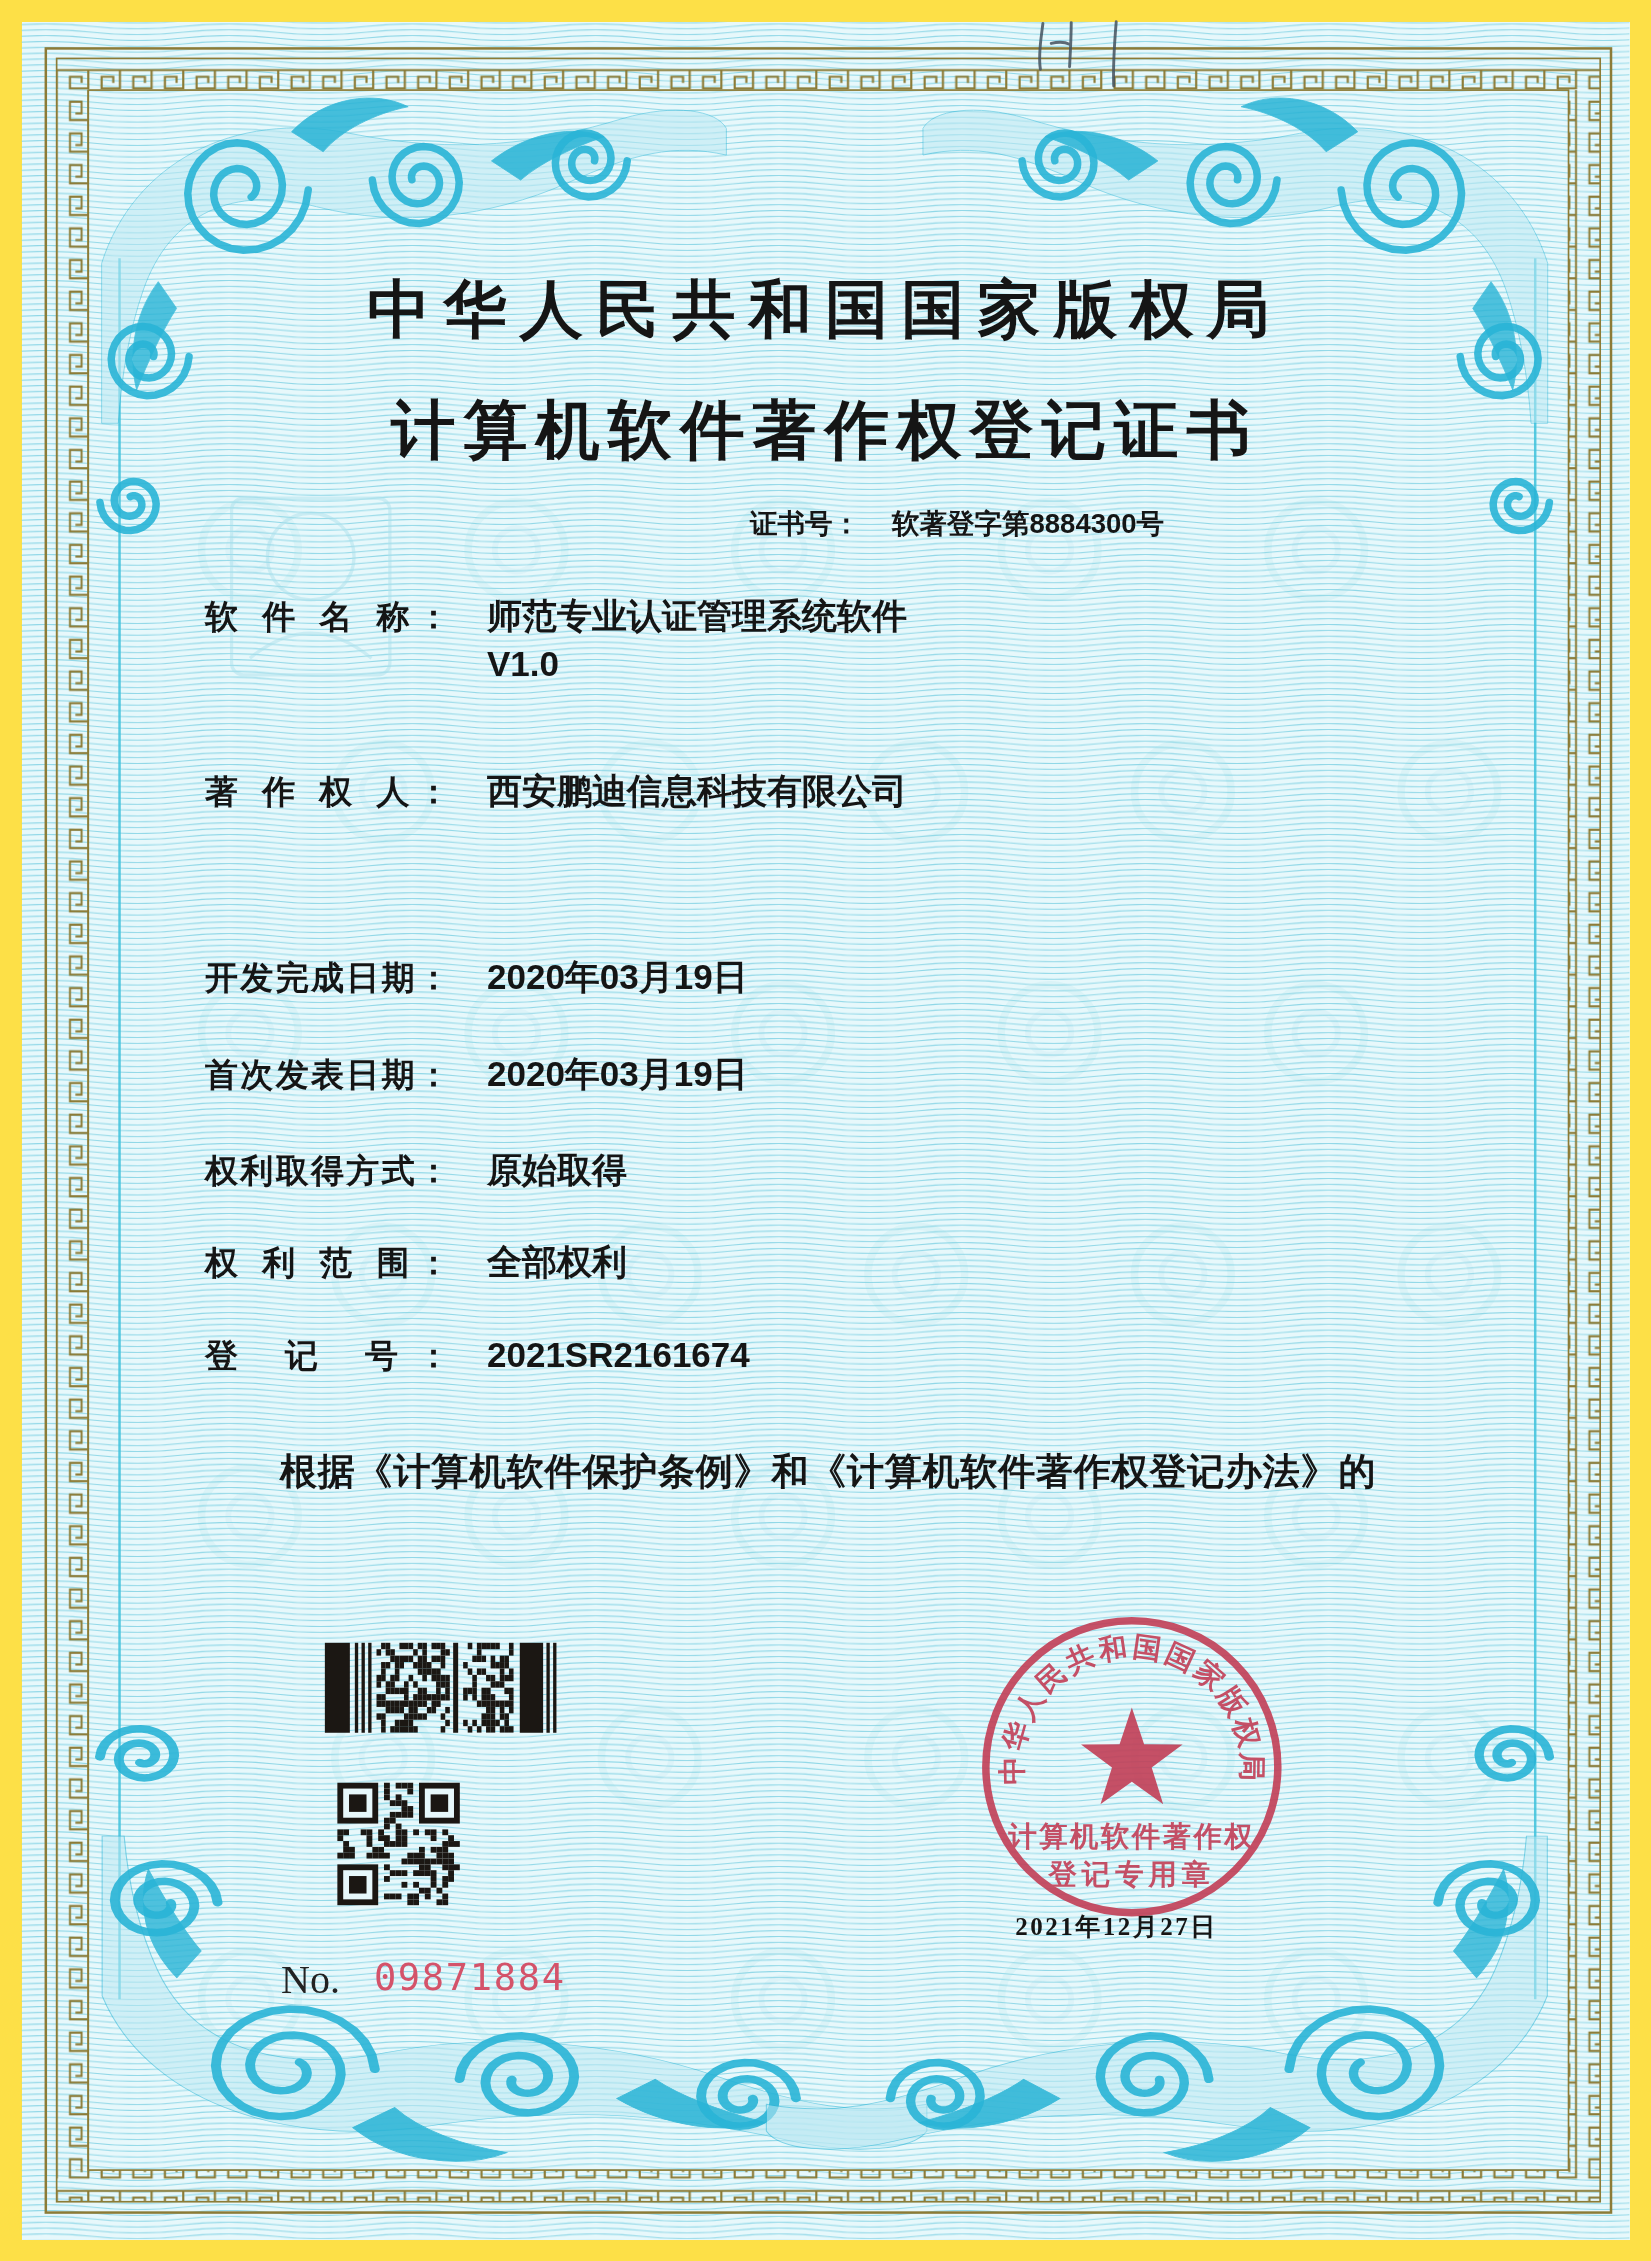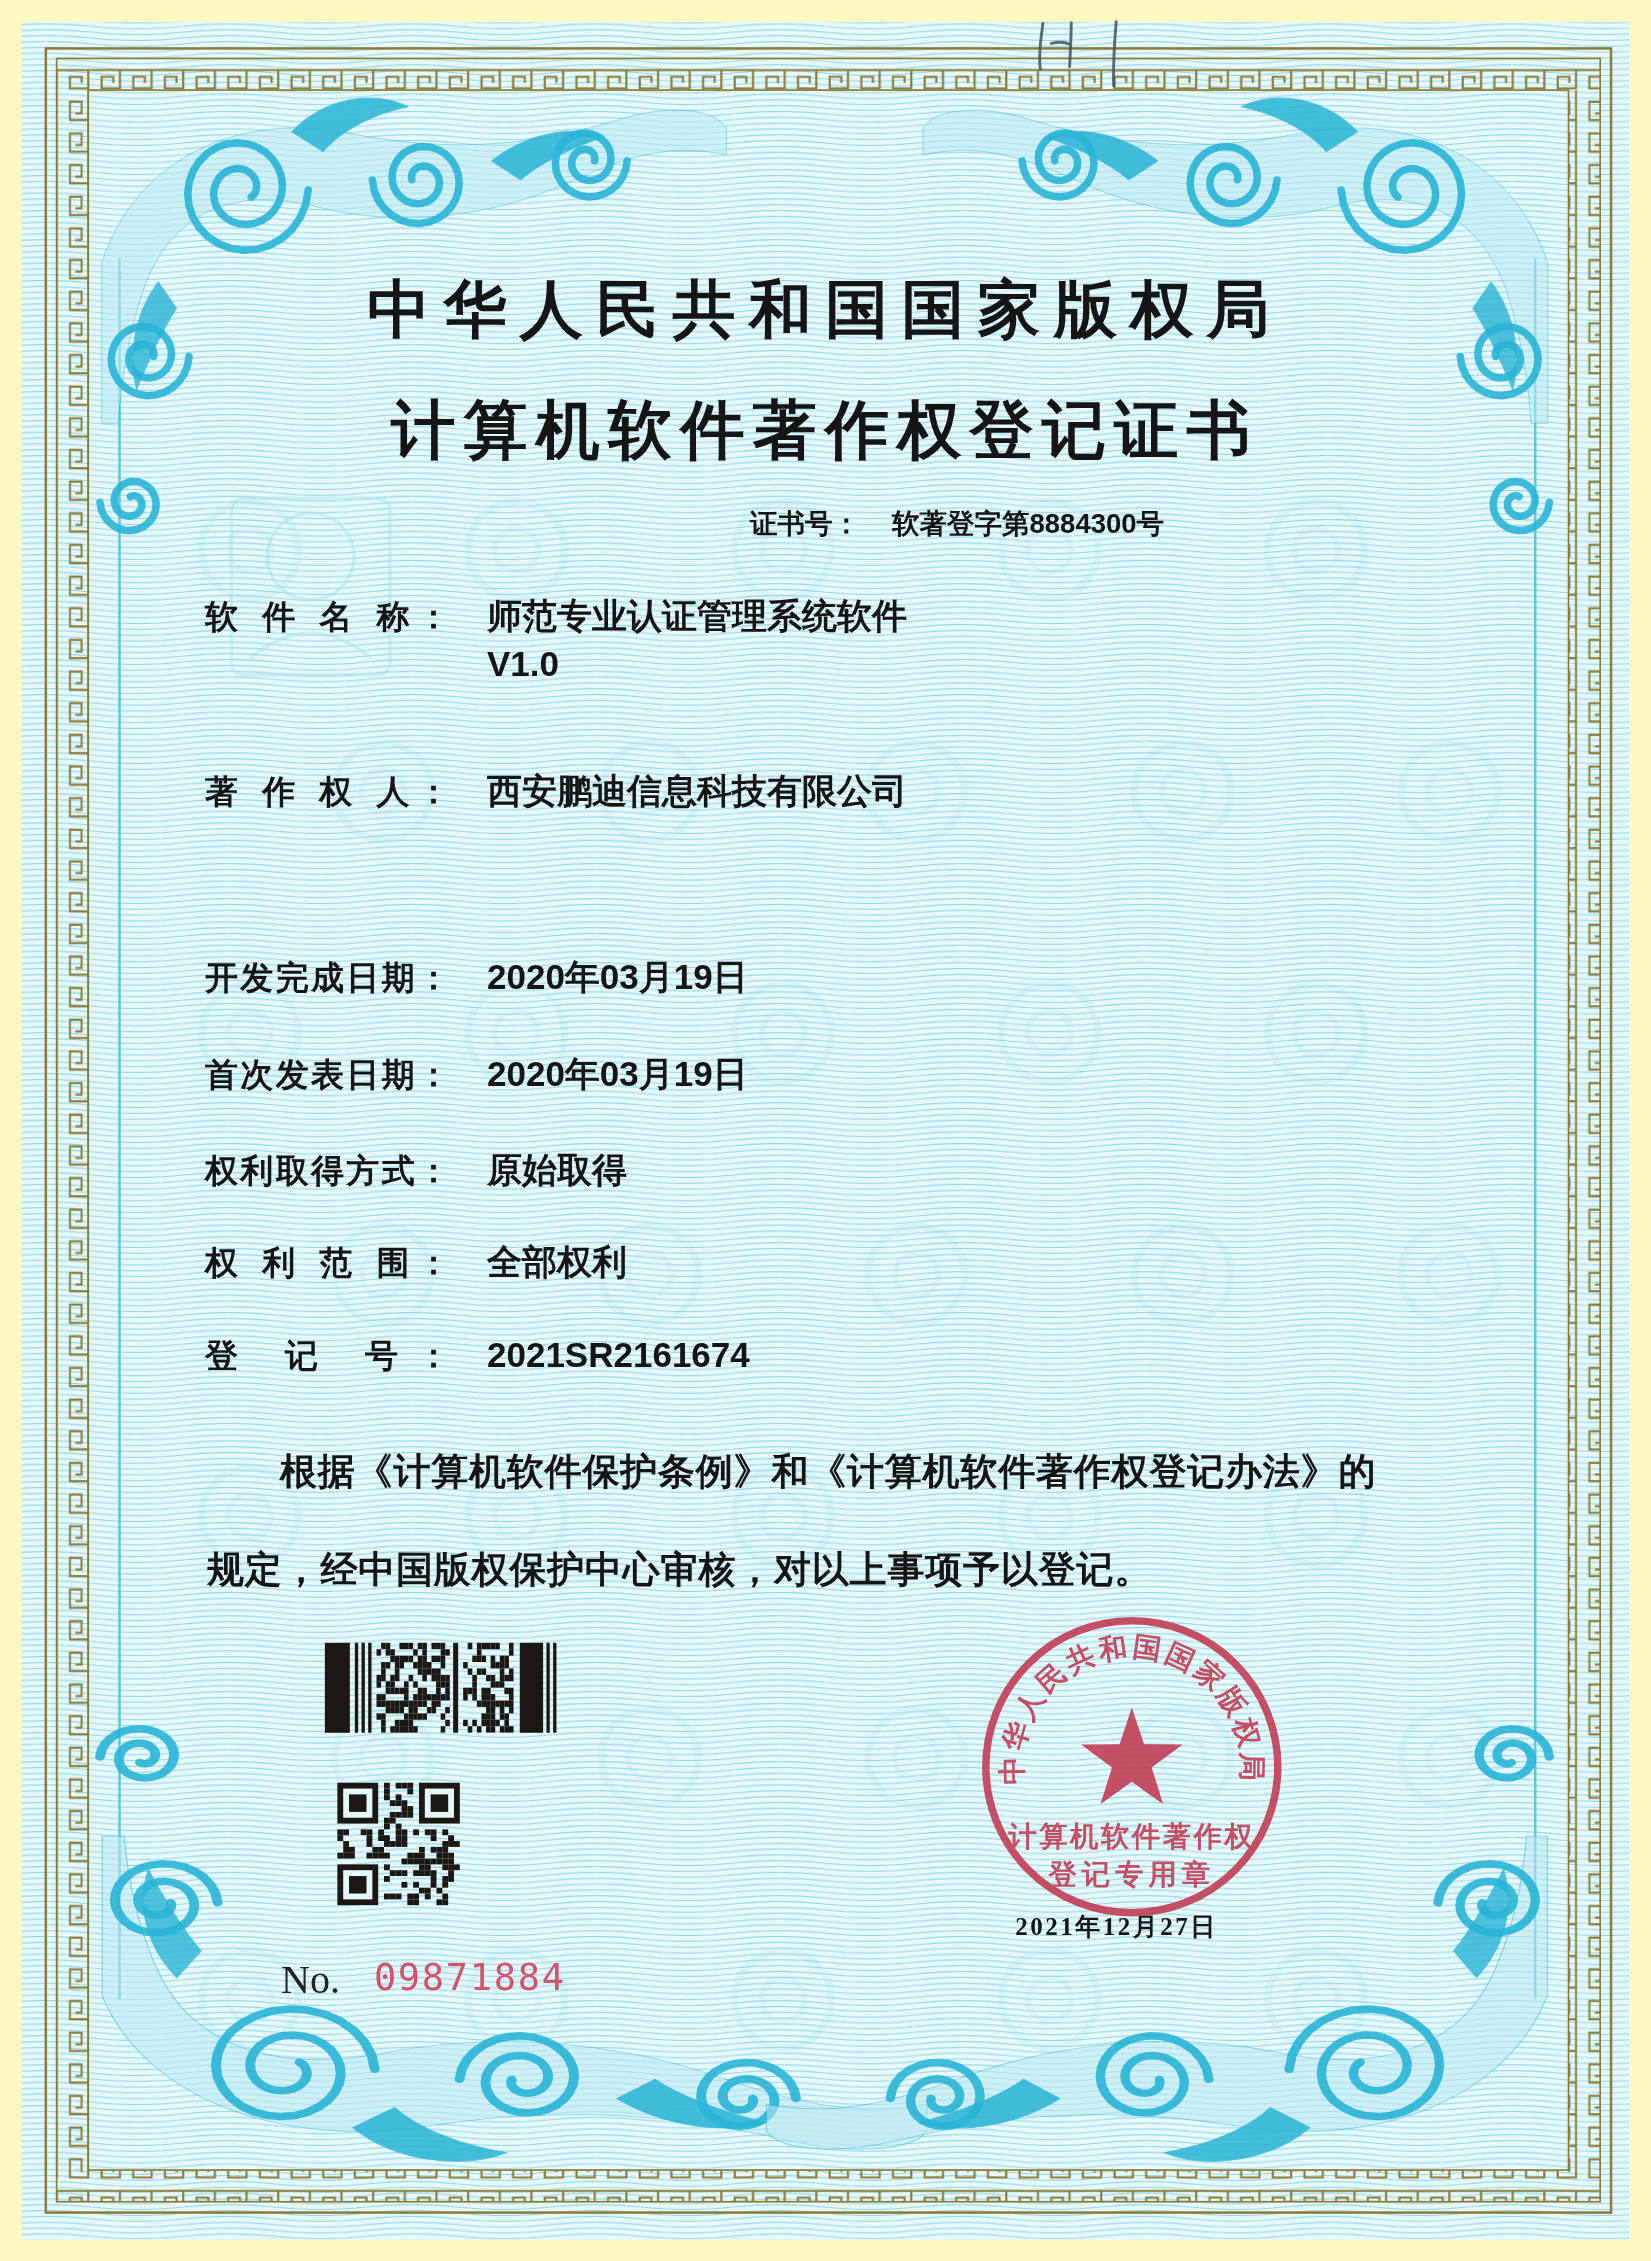--- a/index.html
+++ b/index.html
@@ -5,21 +5,21 @@
   :root{
     --seal-red:#c23e56;
     --serial-red:#d4536a;
     --gold:#8c7b36;
     --flourish:#29b4d6;
     --flourish-light:#bde9f3;
     --wave:#7ad0e2;
     --ink:#151515;
   }
   html,body{margin:0;padding:0;background:#ffffff;}
-  .page{position:relative;width:1651px;height:2261px;background:#fef9c3;overflow:hidden;
+  .page{position:relative;width:1651px;height:2261px;background:#fde047;overflow:hidden;
         font-family:"Liberation Sans","DejaVu Sans",sans-serif;color:var(--ink);}
   .sheet{position:absolute;left:21.7px;top:21.7px;width:1608px;height:2218px;background:#e7f8fb;}
   svg.layer{position:absolute;left:0;top:0;pointer-events:none;}
   
   .authority{position:absolute;left:117px;top:275px;width:1416px;text-align:center;
     font-family:"Liberation Serif","DejaVu Serif",serif;font-weight:bold;
     font-size:63px;letter-spacing:13.3px;line-height:70px;white-space:nowrap;}
   .cert-title{position:absolute;left:117px;top:390px;width:1416px;text-align:center;
     font-family:"Liberation Serif","DejaVu Serif",serif;font-weight:bold;
     font-size:64px;letter-spacing:8.3px;line-height:82px;white-space:nowrap;}
@@ -216,21 +216,20 @@
       <span class="fvalue"><span class="line1">全部权利</span></span>
     </div>
 
     <div class="field-row" style="top: 1331px;">
       <span class="flabel">登  记  号：</span>
       <span class="fvalue"><span class="line1">2021SR2161674</span></span>
     </div>
   </div>
 
   <div class="statement" id="stmt1">根据《计算机软件保护条例》和《计算机软件著作权登记办法》的</div>
-  <div class="statement" id="stmt2">规定，经中国版权保护中心审核，对以上事项予以登记。</div>
 
   <svg class="layer" width="1651" height="2261" viewBox="0 0 1982 2714">
     <g id="barcode" fill="#1b1713">
         <rect x="390" y="1972" width="30" height="108"></rect>
         <rect x="426" y="1972" width="4" height="108"></rect>
         <rect x="434" y="1972" width="4" height="108"></rect>
         <rect x="442" y="1972" width="4" height="108"></rect>
         <rect x="457.5" y="1972.0" width="5.5" height="7.7"></rect>
         <rect x="463.0" y="1972.0" width="5.5" height="7.7"></rect>
         <rect x="479.5" y="1972.0" width="5.5" height="7.7"></rect>

